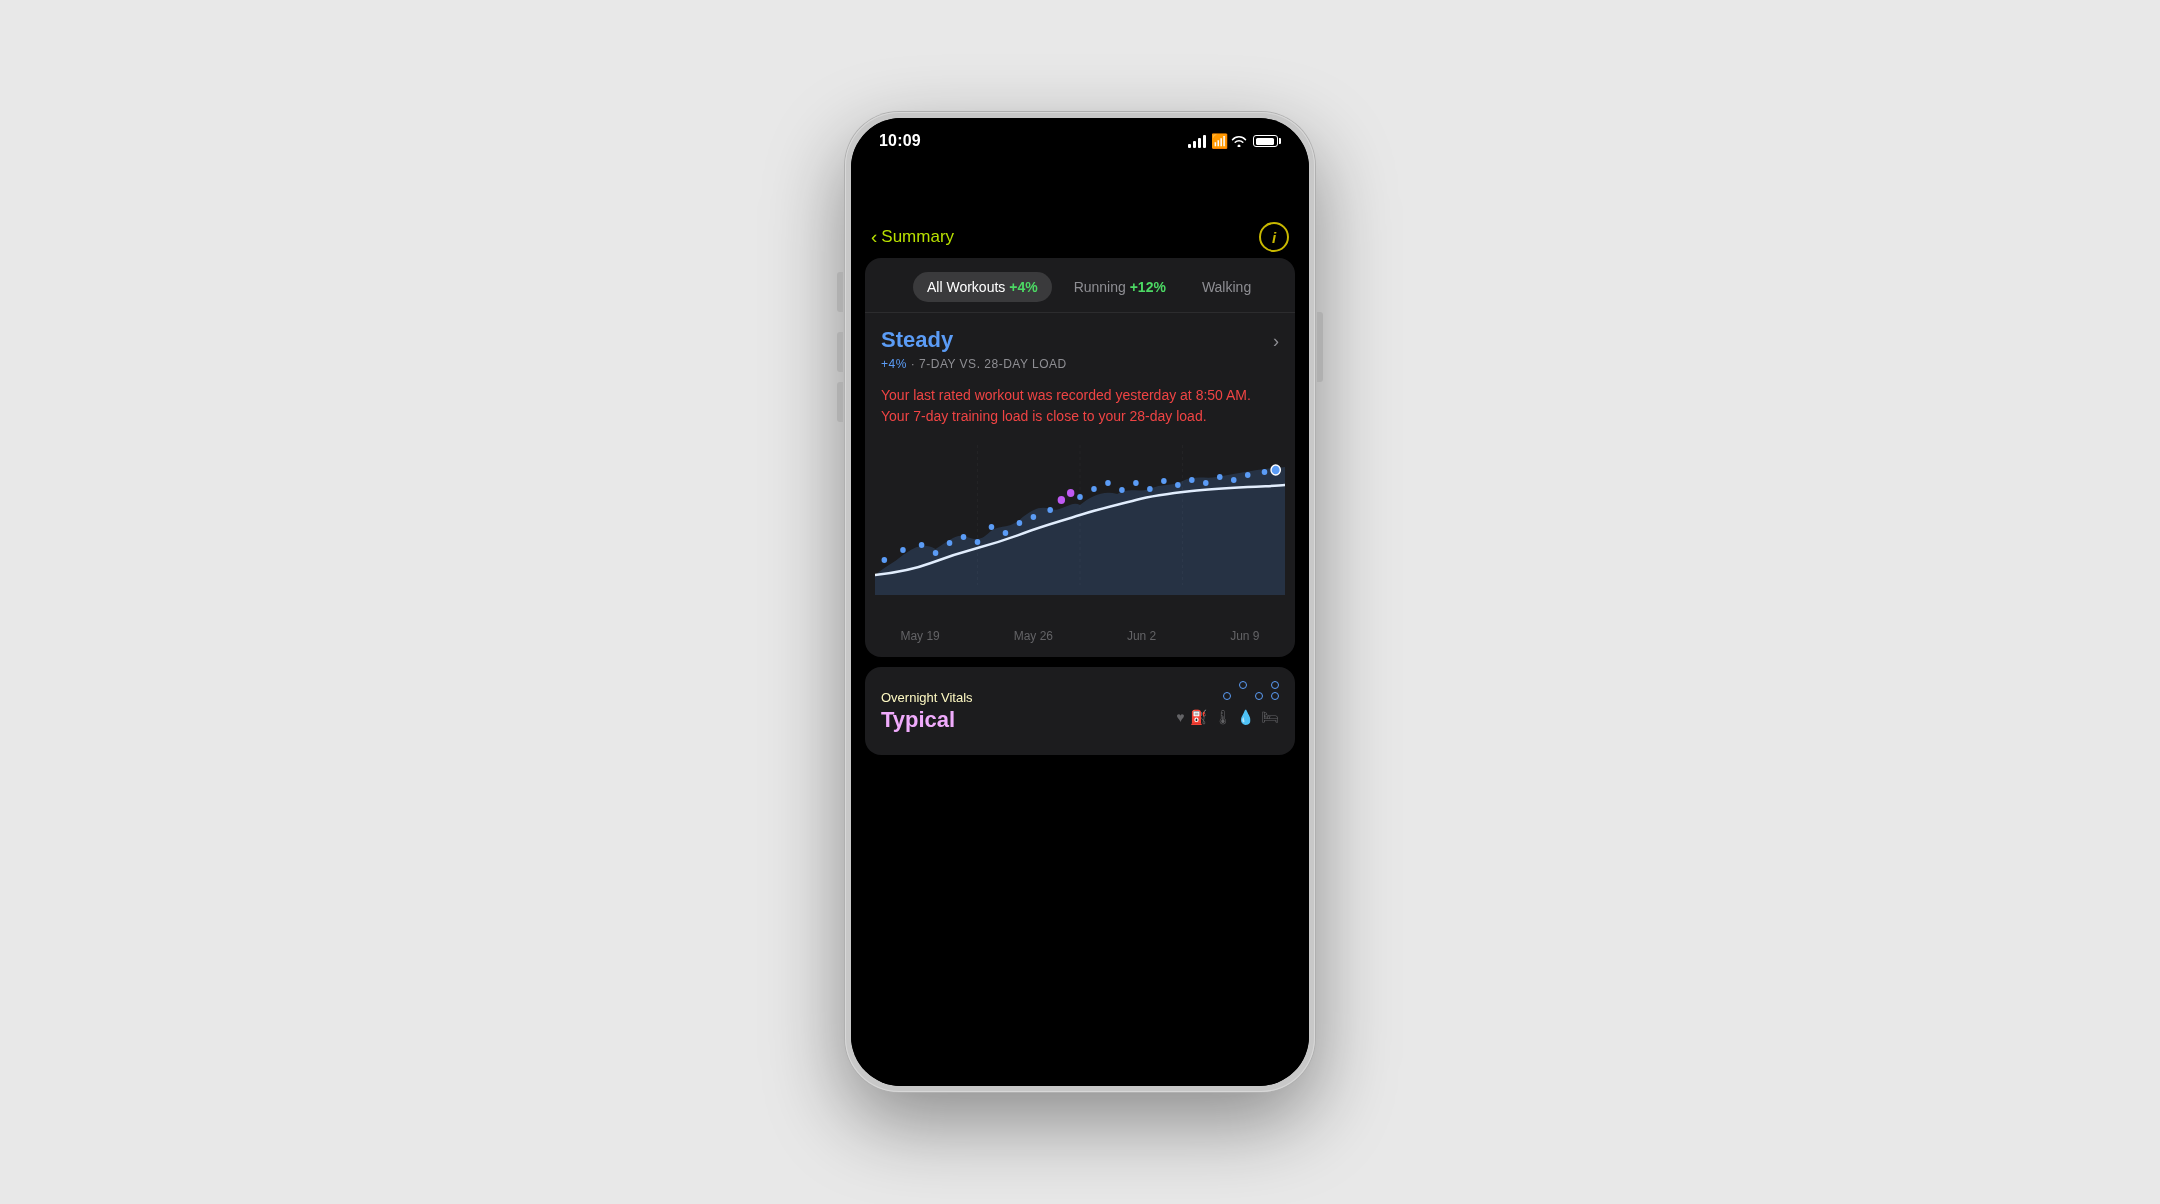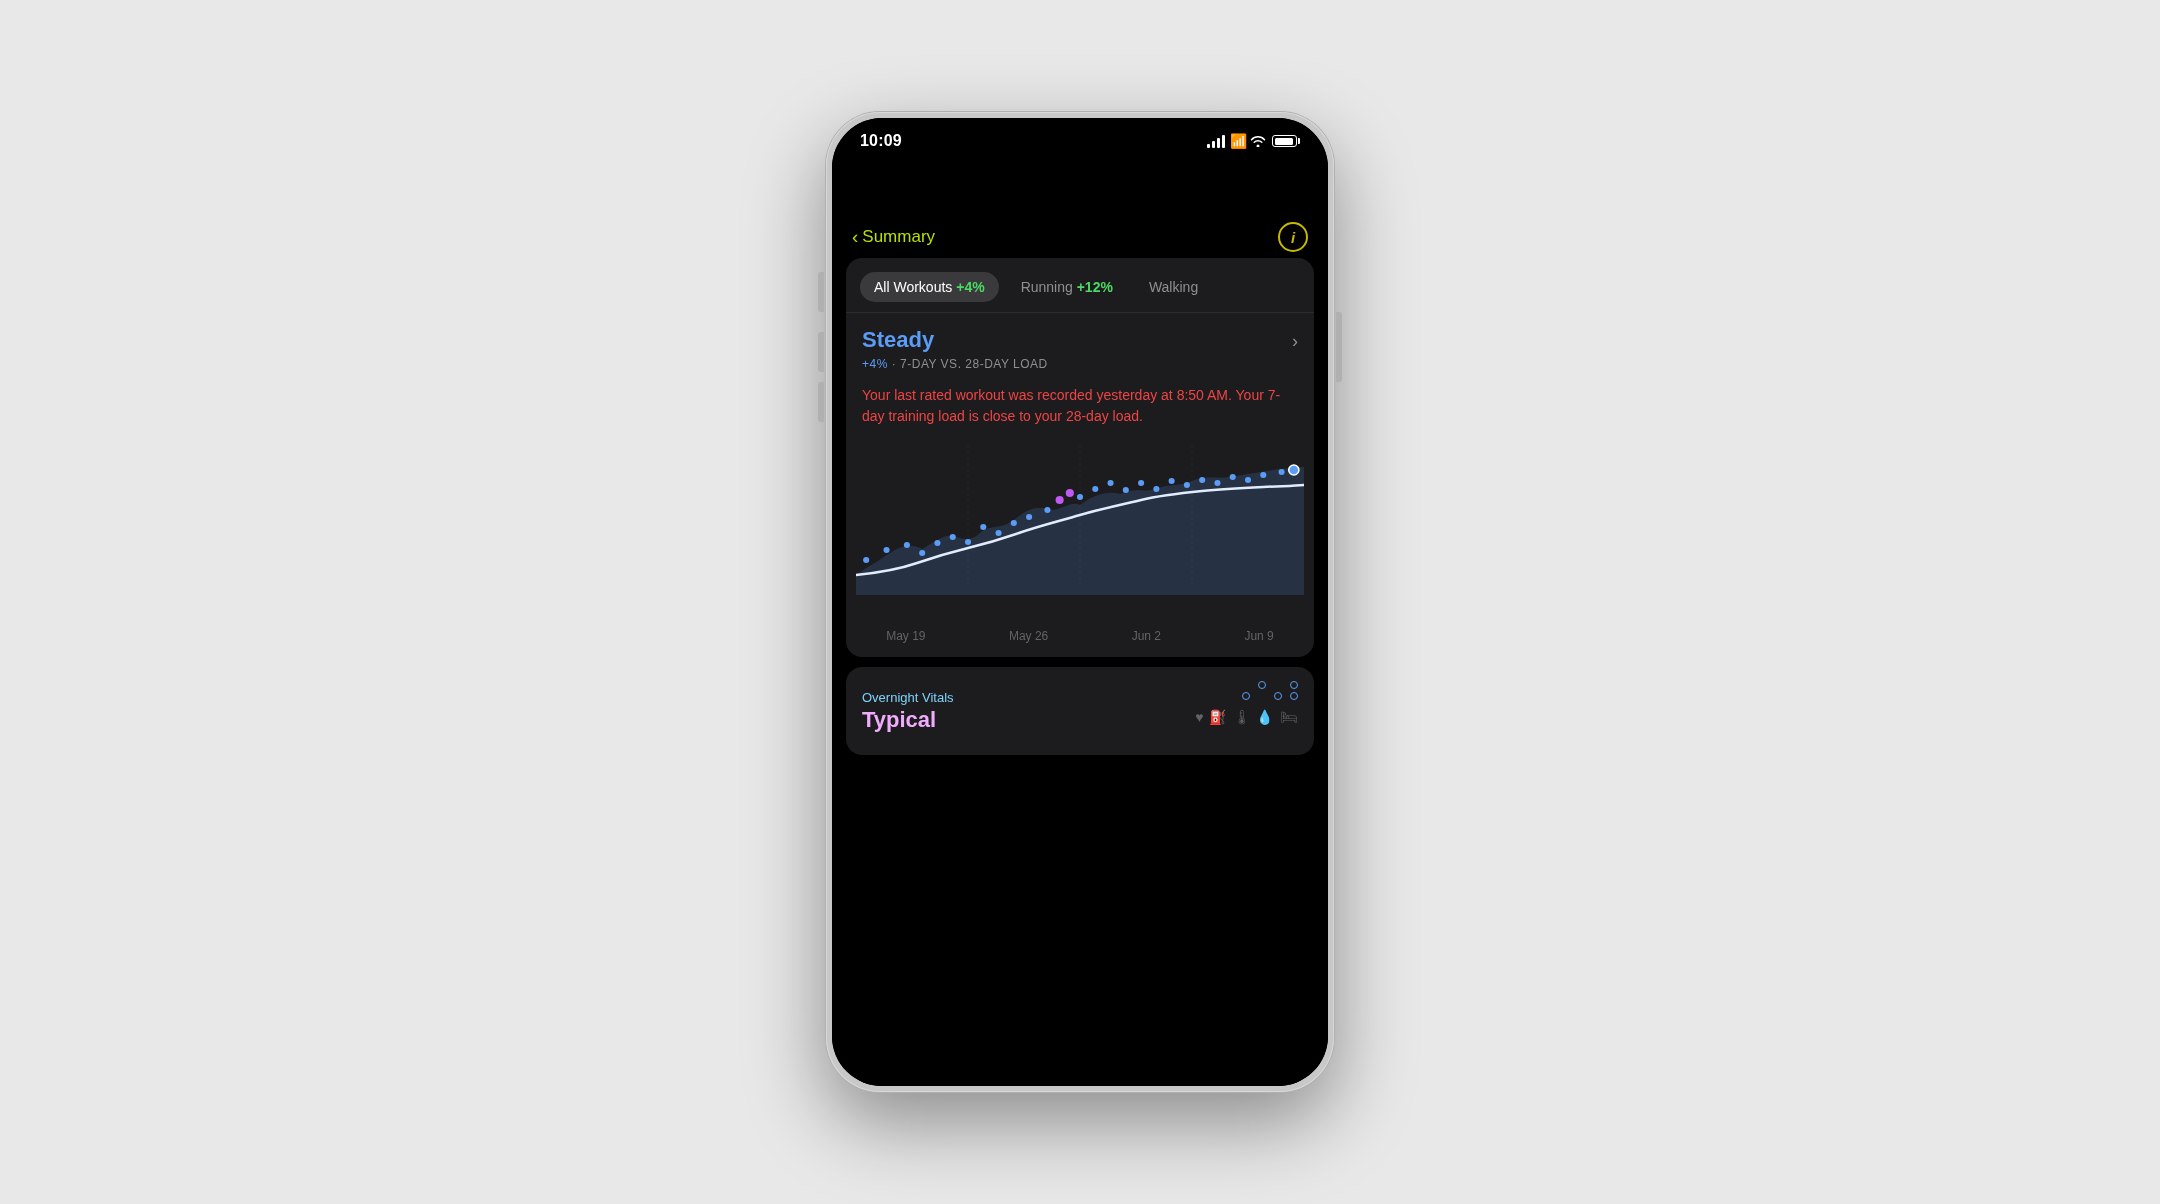--- a/index.html
+++ b/index.html
@@ -7,21 +7,21 @@
     body {
       background: #e8e8e8;
       display: flex;
       justify-content: center;
       align-items: center;
       min-height: 100vh;
       font-family: -apple-system, BlinkMacSystemFont, 'SF Pro Display', 'Helvetica Neue', sans-serif;
     }
 
     .phone-outer {
-      width: 508px;
+      width: 470px;
       height: 980px;
       background: #c8c8c8;
       border-radius: 54px;
       padding: 6px;
       box-shadow:
         0 0 0 1px #b0b0b0,
         0 30px 80px rgba(0,0,0,0.4),
         inset 0 0 0 1px #d8d8d8;
       position: relative;
     }
@@ -166,20 +166,21 @@
       border-radius: 16px;
       overflow: hidden;
     }
 
     
     .workout-tabs {
       display: flex;
       gap: 8px;
       padding: 14px 14px 10px;
       overflow: hidden;
+      margin-left: 34px;
     }
 
     .tab-pill {
       padding: 7px 14px;
       border-radius: 20px;
       font-size: 14px;
       font-weight: 500;
       white-space: nowrap;
       cursor: pointer;
     }
@@ -271,21 +272,21 @@
       border-radius: 16px;
       padding: 14px 16px;
       display: flex;
       justify-content: space-between;
       align-items: center;
     }
 
     .vitals-left {}
 
     .vitals-label {
-      color: #7dd3fc;
+      color: #fef9c3;
       font-size: 13px;
       font-weight: 400;
     }
 
     .vitals-status {
       color: #f0abfc;
       font-size: 22px;
       font-weight: 600;
       margin-top: 2px;
     }

